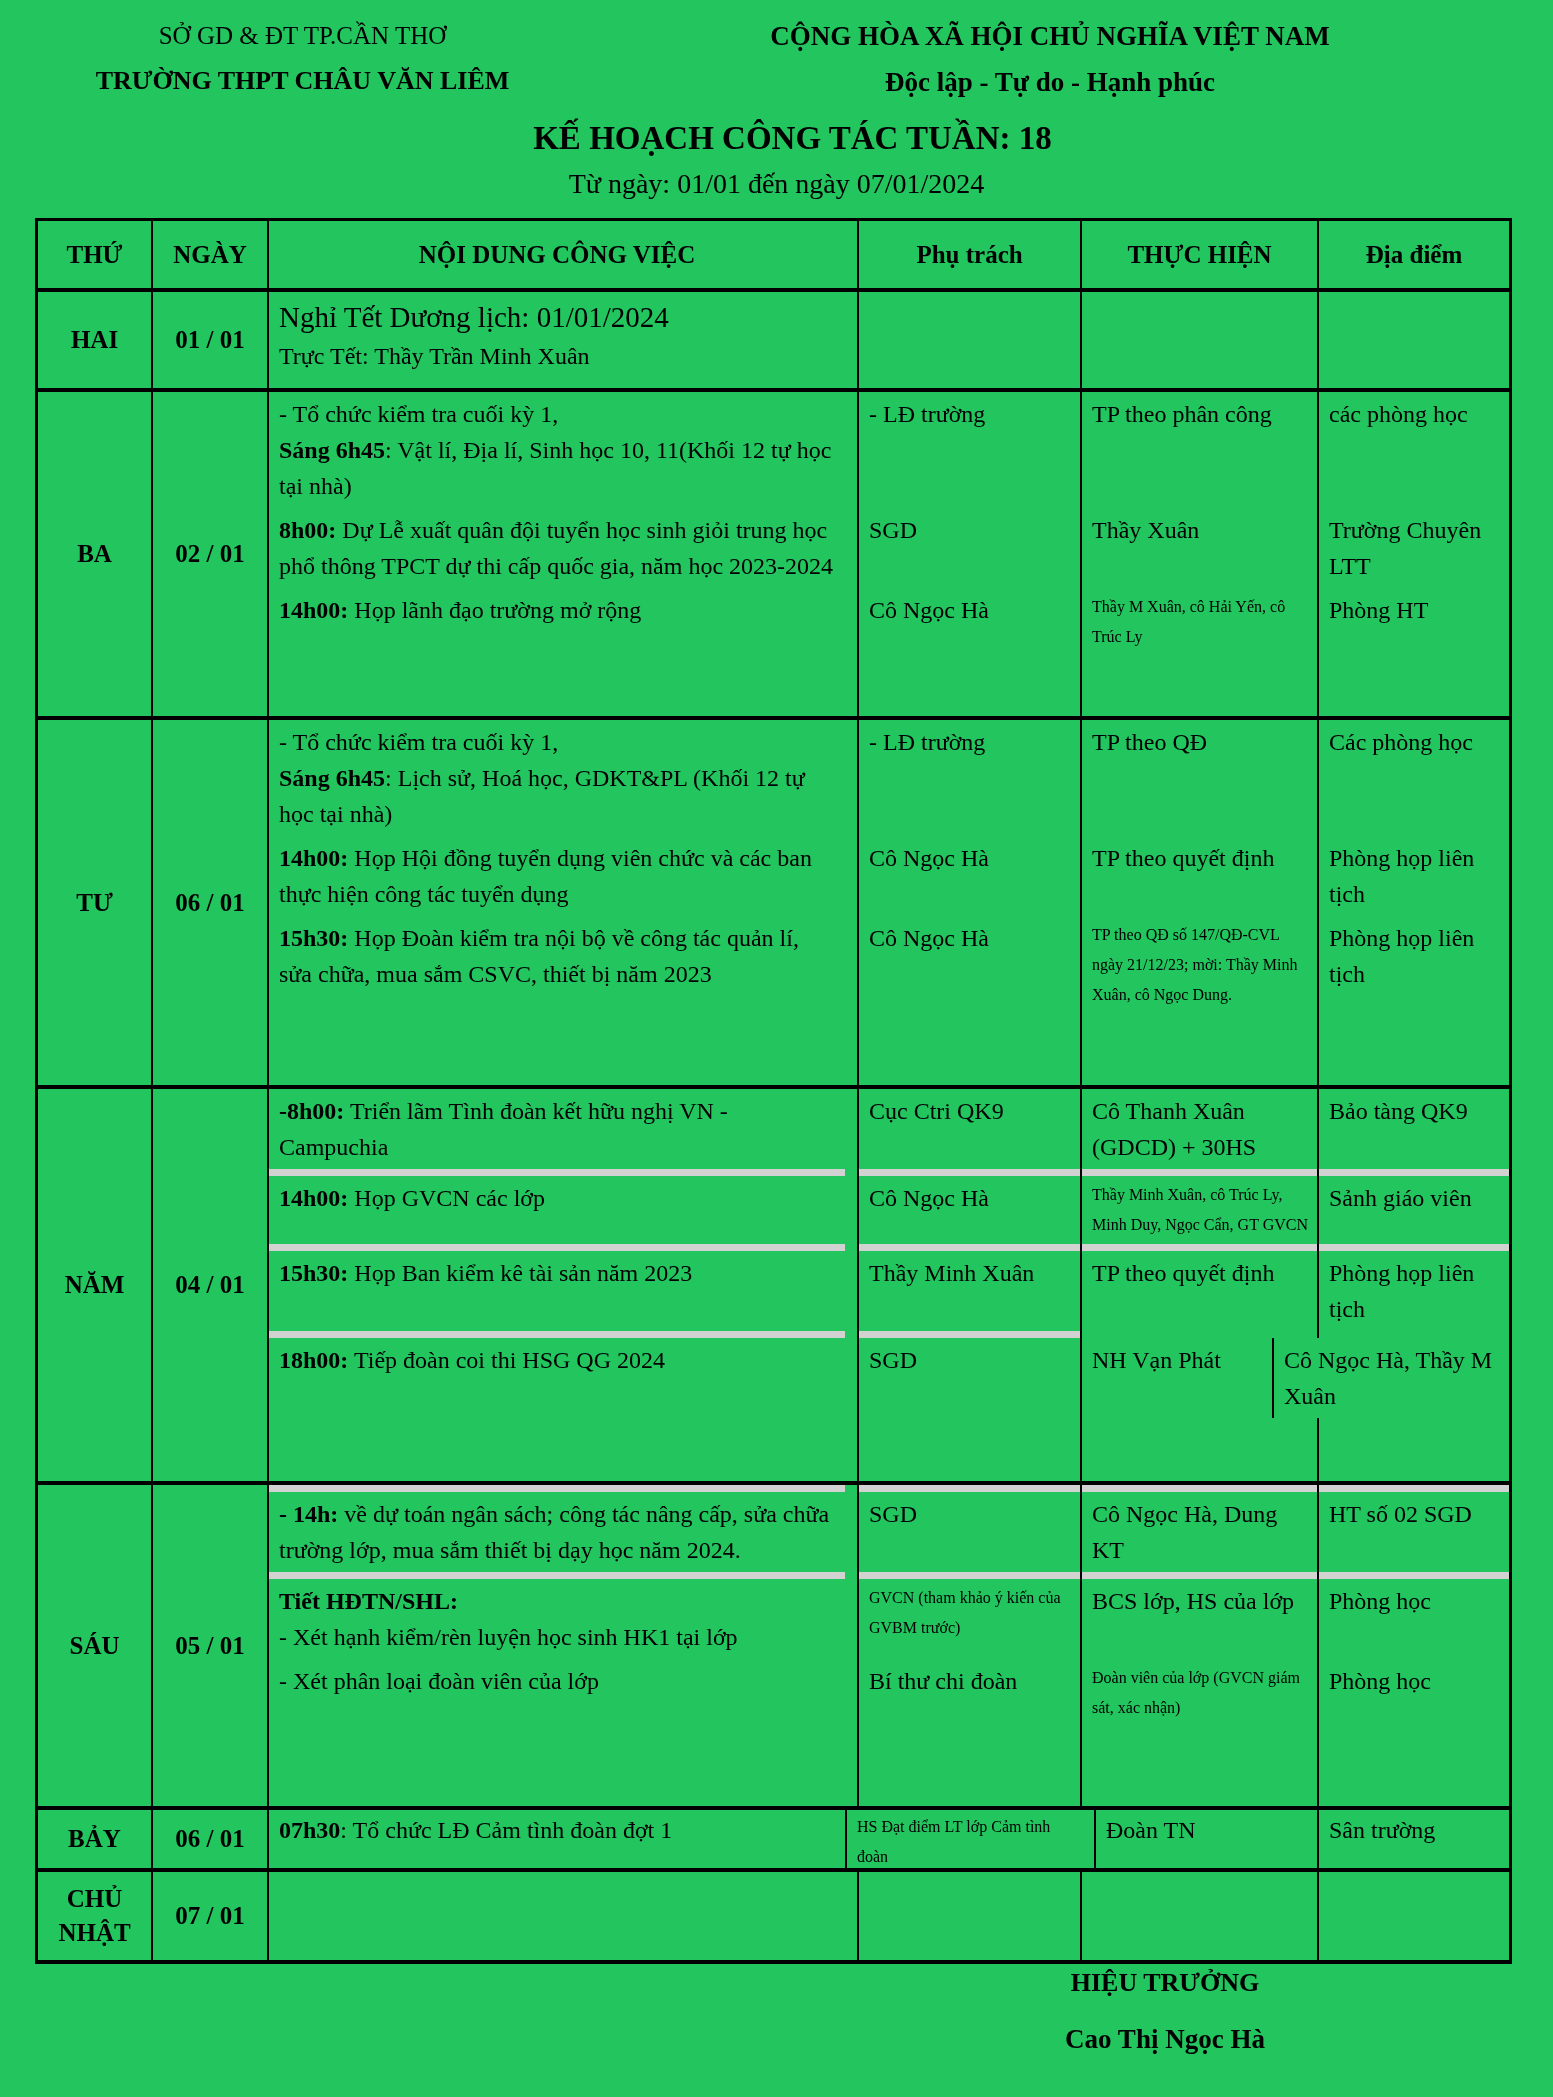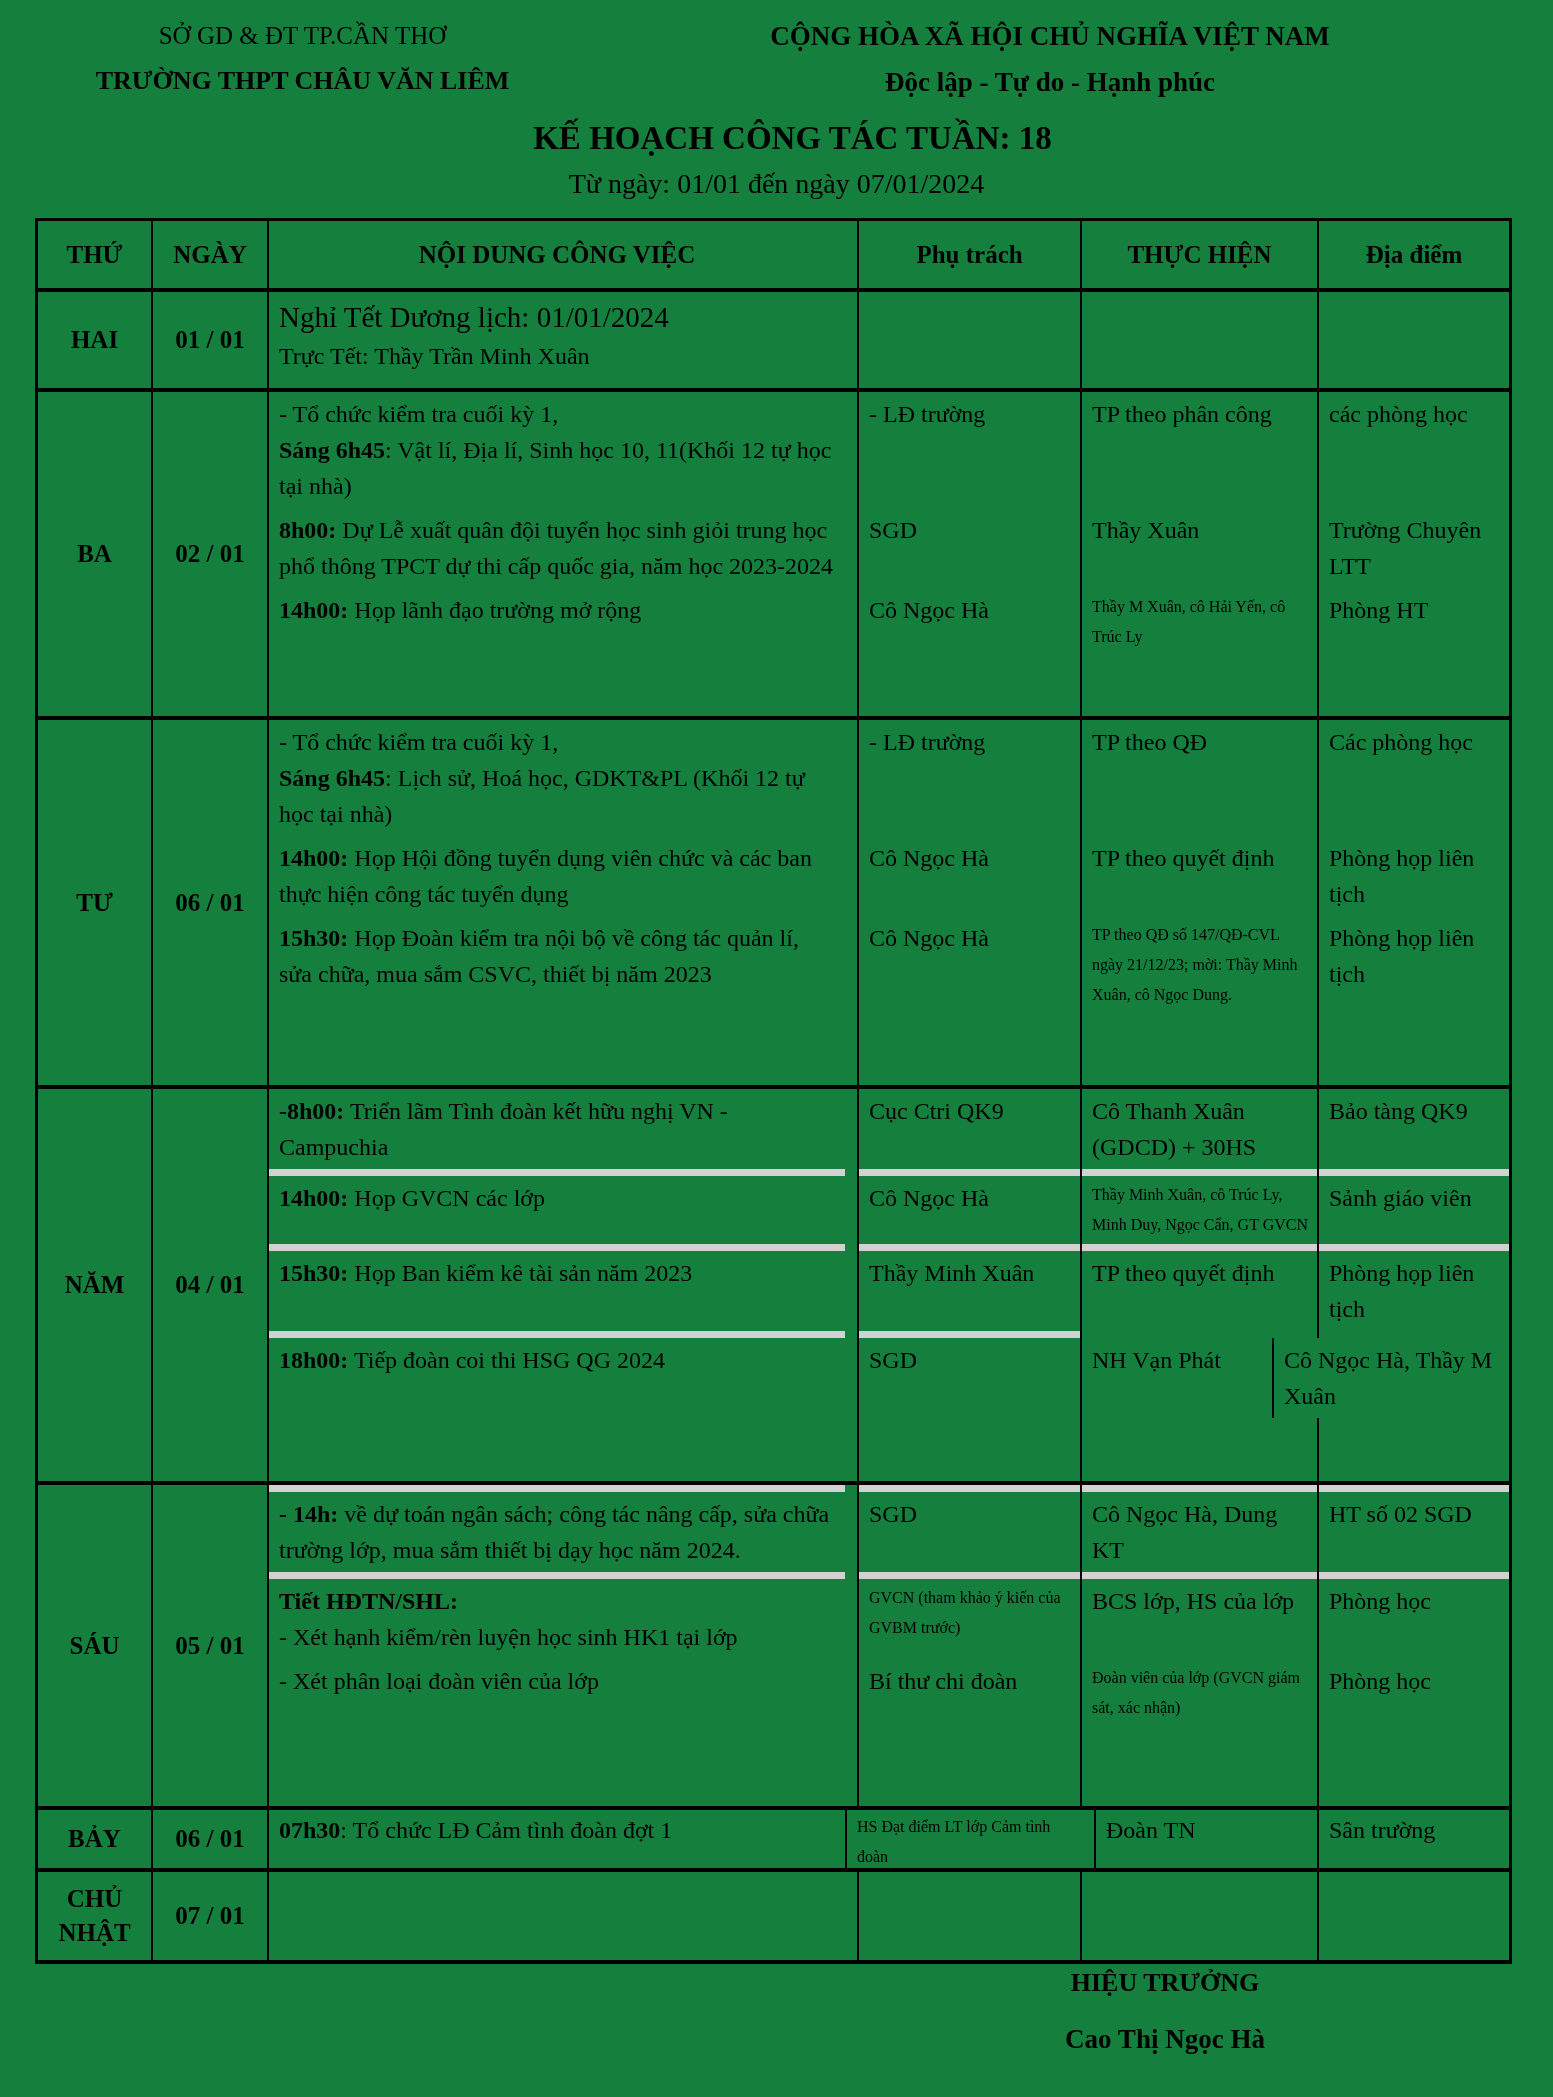--- a/index.html
+++ b/index.html
@@ -1,19 +1,19 @@
 <!DOCTYPE html>
 <html><head>
 <meta charset="utf-8">
 <style>
   * { margin:0; padding:0; box-sizing:border-box; }
   html,body { background:#fff; }
   .page {
     position:relative; width:1553px; height:2097px; margin:0 auto;
-    background:#15803d; color:#000;
+    background:#22c55e; color:#000;
     font-family:"Liberation Serif", serif;
     overflow:hidden;
   }
   .bold { font-weight:bold; }
 
   
   .hdr-left  { position:absolute; top:20px; left:30px;  width:545px; text-align:center; }
   .hdr-right { position:absolute; top:20px; left:690px; width:720px; text-align:center; }
   .hdr-l1 { font-size:25px; line-height:32px; }
   .hdr-l2 { font-size:26px; line-height:32px; font-weight:bold; margin-top:13px; }

